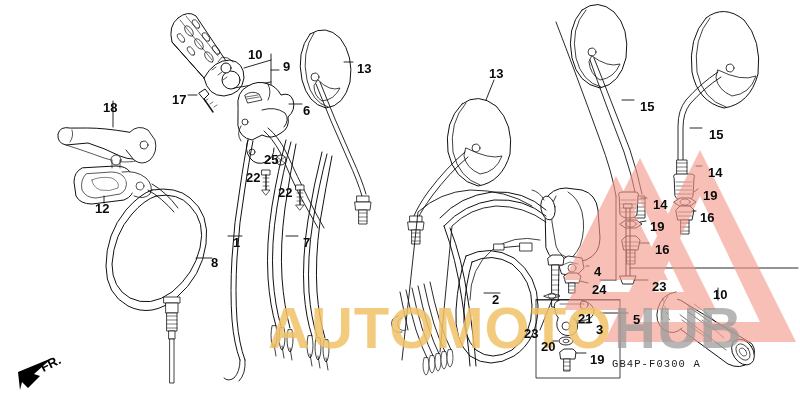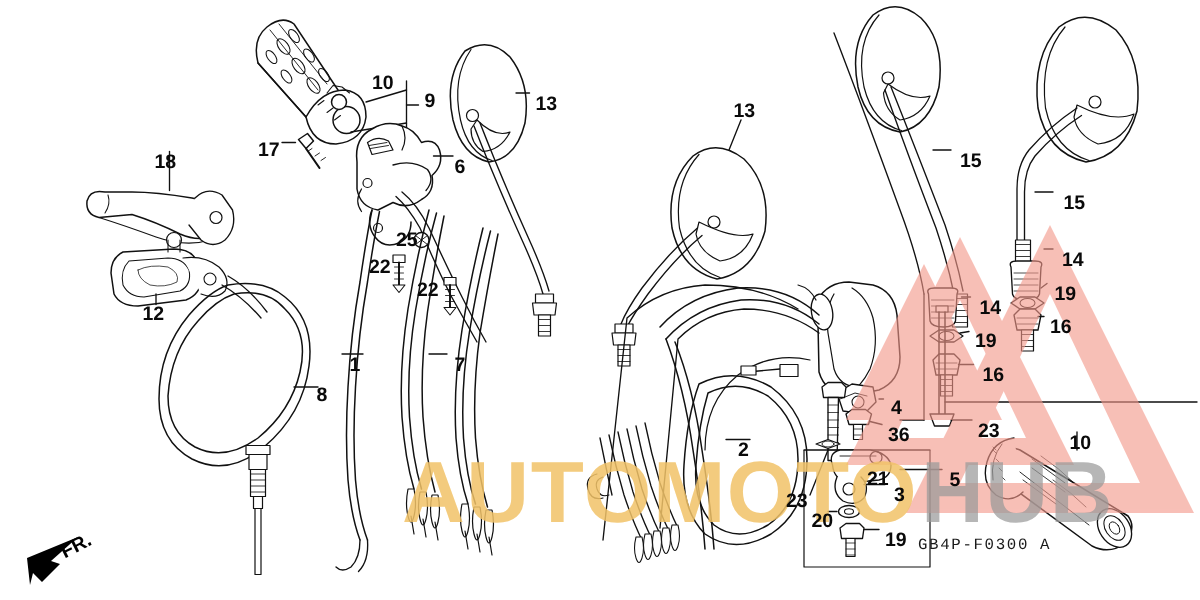--- a/index.html
+++ b/index.html
@@ -476,21 +476,21 @@
       <div class="callout" style="left: 640px; top: 100px;">15</div>
       <div class="callout" style="left: 709px; top: 128px;">15</div>
       <div class="callout" style="left: 708px; top: 166px;">14</div>
       <div class="callout" style="left: 703px; top: 189px;">19</div>
       <div class="callout" style="left: 653px; top: 198px;">14</div>
       <div class="callout" style="left: 700px; top: 211px;">16</div>
       <div class="callout" style="left: 650px; top: 220px;">19</div>
       <div class="callout" style="left: 655px; top: 243px;">16</div>
       <div class="callout" style="left: 594px; top: 265px;">4</div>
       <div class="callout" style="left: 652px; top: 280px;">23</div>
-      <div class="callout" style="left: 592px; top: 283px;">36</div>
+      <div class="callout" style="left: 592px; top: 283px;">24</div>
       <div class="callout" style="left: 492px; top: 293px;">2</div>
       <div class="callout" style="left: 561px; top: 312px; margin-left: 17px;">21</div>
       <div class="callout" style="left: 524px; top: 327px;">23</div>
       <div class="callout" style="left: 633px; top: 313px;">5</div>
       <div class="callout" style="left: 596px; top: 323px;">3</div>
       <div class="callout" style="left: 541px; top: 340px;">20</div>
       <div class="callout" style="left: 590px; top: 353px;">19</div>
       <div class="callout" style="left: 713px; top: 288px;">10</div>
     </div>
 

